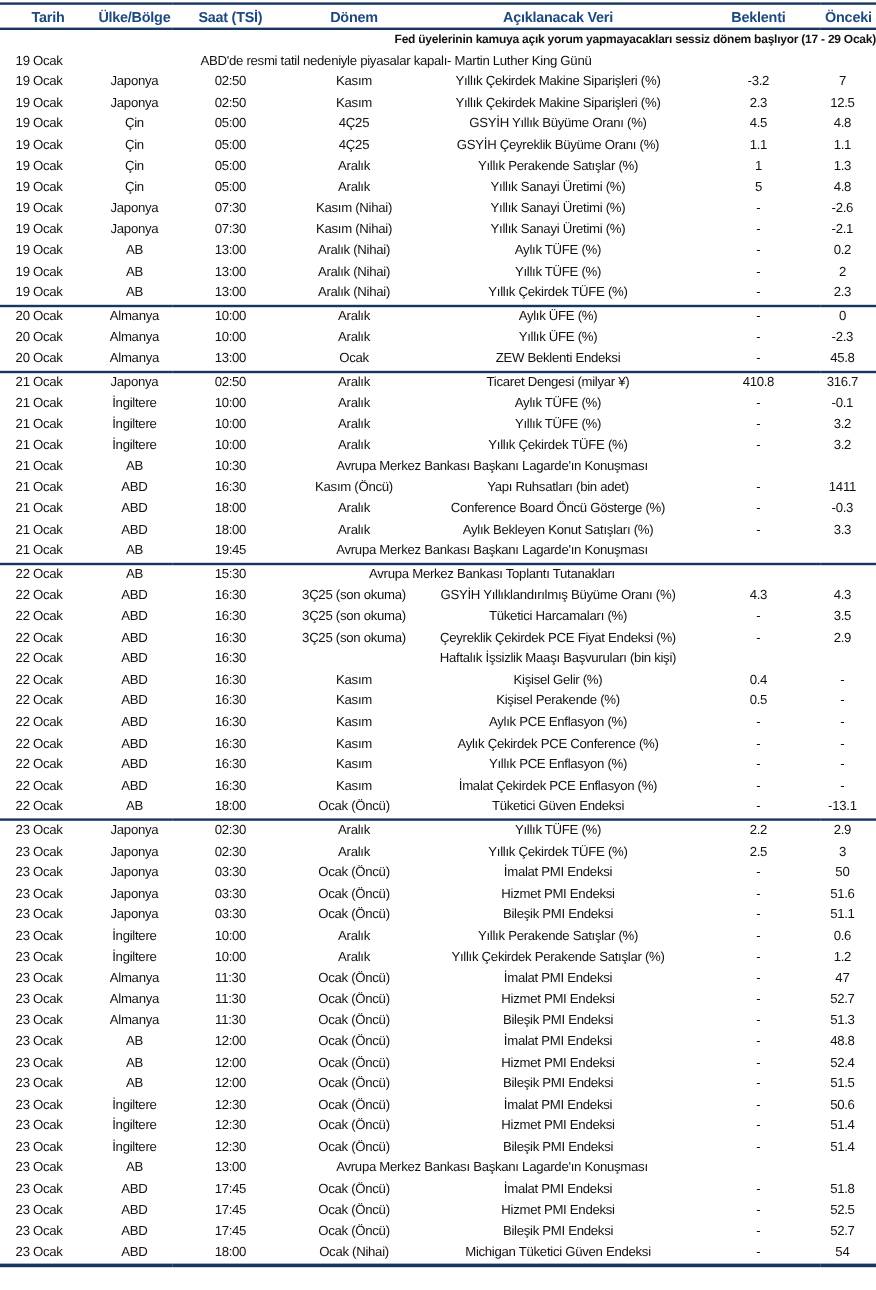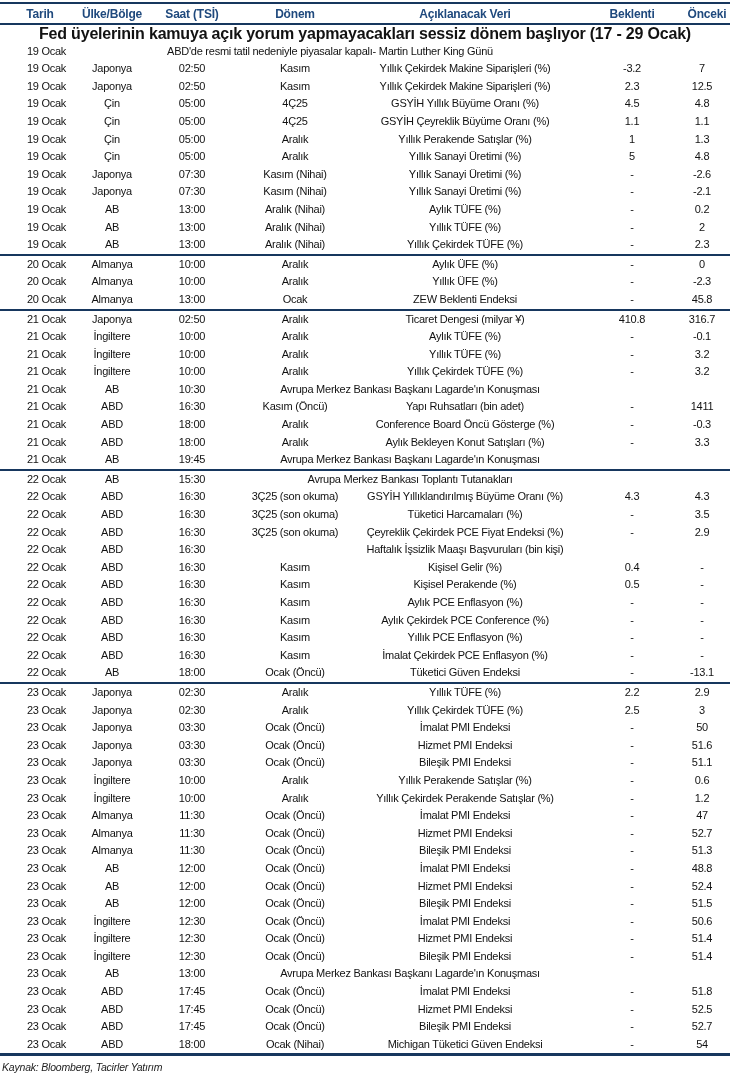--- a/index.html
+++ b/index.html
@@ -16,25 +16,25 @@
   thead th {
     color: #1F497D; font-size: 12px; font-weight: bold;
     height: 21px; text-align: center; white-space: nowrap;
     border-bottom: 2px solid #17375E; letter-spacing: -0.2px;
   }
   tbody td {
     font-size: 11px; height: 17.6px; line-height: 17.6px;
     white-space: nowrap; overflow: hidden; letter-spacing: -0.25px;
     vertical-align: middle;
   }
-  td.date { text-align: center; padding-left: 13px; }
+  td.date { text-align: left; padding-left: 13px; }
   td.ctr, td.ind, td.num, td.merged { text-align: center; }
   td.num-prev { padding-right: 10px; }
   tr.banner-row td {
-    font-weight: bold; font-size: 16px; text-align: center; letter-spacing: -0.2px;
+    font-weight: bold; font-size: 10px; text-align: right; letter-spacing: -0.2px;
   }
   tr.group-start td { border-top: 2px solid #17375E; }
   .footer {
     font-size: 10.5px; font-style: italic; color: #222222;
     padding: 5px 0 0 2px; letter-spacing: -0.2px;
   }
 </style>
 </head>
 <body>
 
@@ -565,14 +565,13 @@
           <td class="date">23 Ocak</td>
           <td class="ctr">ABD</td>
           <td class="ctr">18:00</td>
           <td class="ctr">Ocak (Nihai)</td>
           <td class="ind">Michigan Tüketici Güven Endeksi</td>
           <td class="num">-</td>
           <td class="num num-prev">54</td>
         </tr>
       </tbody>
   </table>
-  <div class="footer">Kaynak: Bloomberg, Tacirler Yatırım</div>
 </div>
 
 </body></html>

